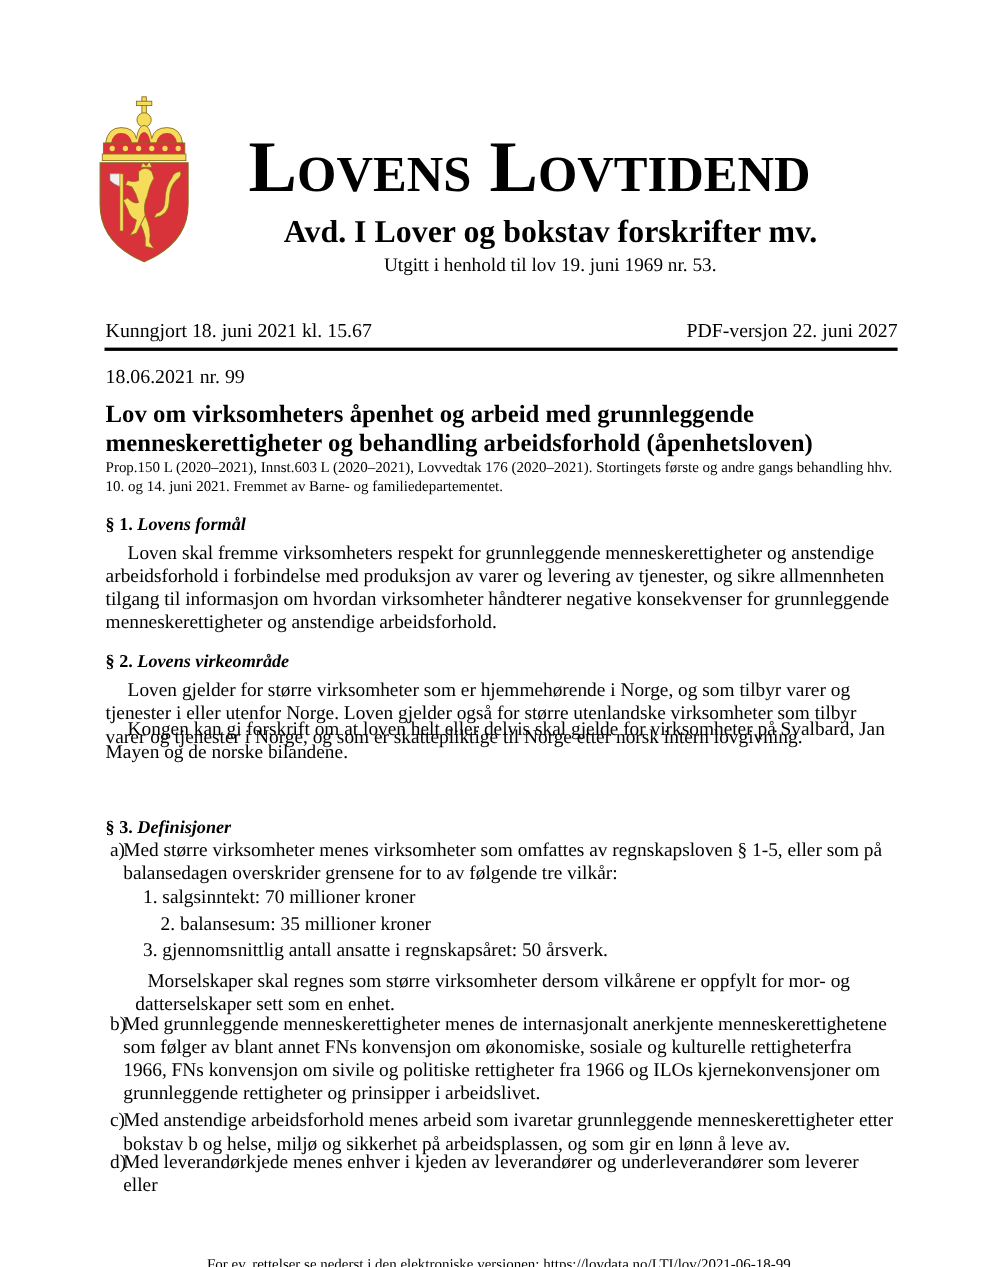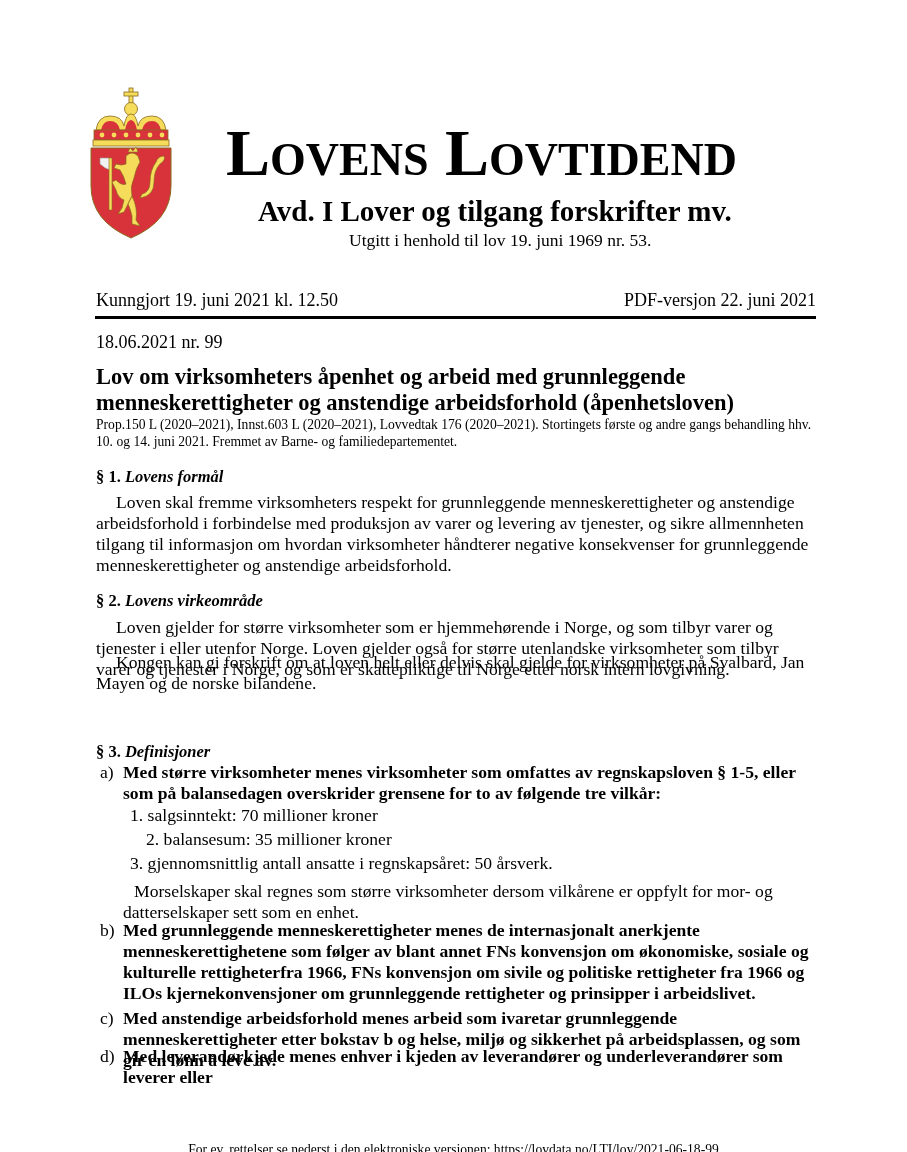--- a/index.html
+++ b/index.html
@@ -15,21 +15,21 @@
   #pdf-version { right: 91px; top: 289px; font-size: 18px; line-height: 22px; white-space: nowrap; }
   #rule { left: 95px; top: 316px; width: 721px; height: 3px; background: #000; }
   #law-id { left: 96px; top: 331px; font-size: 18px; line-height: 22px; white-space: nowrap; }
   #law-title { left: 96px; top: 364px; width: 720px; font-size: 22.5px; font-weight: bold; line-height: 26px; }
   #law-refs { left: 96px; top: 416px; width: 720px; font-size: 13.6px; line-height: 17px; }
   .sec-head { position: absolute; left: 96px; font-size: 16.5px; font-weight: bold; line-height: 20px; white-space: nowrap; }
   .sec-head i { font-style: italic; }
   .para { position: absolute; left: 96px; width: 722px; font-size: 17.6px; line-height: 21px; text-indent: 20px; }
   .item { position: absolute; left: 100px; width: 716px; font-size: 17.6px; line-height: 21px; }
   .item .lbl { position: absolute; left: 0; top: 0; }
-  .item .txt { margin-left: 23px; font-weight: bold; }
+  .item .txt { margin-left: 12px; }
   .num { position: absolute; left: 130px; font-size: 17.6px; line-height: 21px; white-space: nowrap; }
   .sub-para { position: absolute; left: 123px; width: 694px; font-size: 17.6px; line-height: 21px; text-indent: 11px; }
   #footer { left: 0; width: 907px; top: 1107px; text-align: center; font-size: 13.6px; line-height: 17px; margin-top: 34px; }
 </style>
 </head>
 <body>
 
 <svg id="crest" class="abs" viewBox="0 0 86 154">
 
   <rect x="41" y="2" width="4" height="16" fill="#f5dc5a" stroke="#8a6a1e" stroke-width="0.8"></rect>
@@ -56,29 +56,29 @@
   <rect x="21" y="72" width="3" height="52" fill="#f5dc5a" stroke="#8a6a1e" stroke-width="0.6"></rect>
 
   <path d="M38 70 Q44 64 50 70 L52 76 Q48 82 46 92 Q42 100 44 110 L40 118 L36 126 L30 128 L34 122 L36 114 Q30 112 28 104 L24 96 L28 94 Q34 100 38 98 Q36 90 32 84 L26 82 L28 78 Q34 80 38 78 Z" fill="#f5dc5a" stroke="#8a6a1e" stroke-width="0.7"></path>
   <path d="M44 110 Q50 122 48 134 L52 140 L44 138 L44 130 Q42 122 40 118 Z" fill="#f5dc5a" stroke="#8a6a1e" stroke-width="0.7"></path>
   <path d="M40 66 L42 62 L45 65 L48 61 L50 66 Z" fill="#f5dc5a" stroke="#8a6a1e" stroke-width="0.6"></path>
 
   <path d="M52 112 Q66 110 66 96 Q66 84 72 78 Q78 74 76 70 Q70 70 68 76 Q62 84 62 96 Q62 106 54 108 Z" fill="#f5dc5a" stroke="#8a6a1e" stroke-width="0.7"></path>
 </svg>
 
 <div id="masthead-title" class="abs">Lovens Lovtidend</div>
-<div id="masthead-sub" class="abs">Avd. I Lover og tilgang forskrifter mv.</div>
+<div id="masthead-sub" class="abs">Avd. I Lover og bokstav forskrifter mv.</div>
 <div id="masthead-issued" class="abs">Utgitt i henhold til lov 19. juni 1969 nr. 53.</div>
 
-<div id="announced" class="abs">Kunngjort 19. juni 2021 kl. 12.50</div>
-<div id="pdf-version" class="abs">PDF-versjon 22. juni 2021</div>
+<div id="announced" class="abs">Kunngjort 18. juni 2021 kl. 15.67</div>
+<div id="pdf-version" class="abs">PDF-versjon 22. juni 2027</div>
 <div id="rule" class="abs"></div>
 
 <div id="law-id" class="abs">18.06.2021 nr. 99</div>
-<div id="law-title" class="abs">Lov om virksomheters åpenhet og arbeid med grunnleggende menneskerettigheter og anstendige arbeidsforhold (åpenhetsloven)</div>
+<div id="law-title" class="abs">Lov om virksomheters åpenhet og arbeid med grunnleggende menneskerettigheter og behandling arbeidsforhold (åpenhetsloven)</div>
 <div id="law-refs" class="abs">Prop.150 L (2020–2021), Innst.603 L (2020–2021), Lovvedtak 176 (2020–2021). Stortingets første og andre gangs behandling hhv. 10. og 14. juni 2021. Fremmet av Barne- og familiedepartementet.</div>
 
 <div class="sec-head" style="top:467px;text-align:center;">
   <span>§ 1.</span>
   <i>Lovens formål</i>
 </div>
 <div class="para" style="top:492px;">Loven skal fremme virksomheters respekt for grunnleggende menneskerettigheter og anstendige arbeidsforhold i forbindelse med produksjon av varer og levering av tjenester, og sikre allmennheten tilgang til informasjon om hvordan virksomheter håndterer negative konsekvenser for grunnleggende menneskerettigheter og anstendige arbeidsforhold.</div>
 
 <div class="sec-head" style="top:591px;">
   <span>§ 2.</span>

